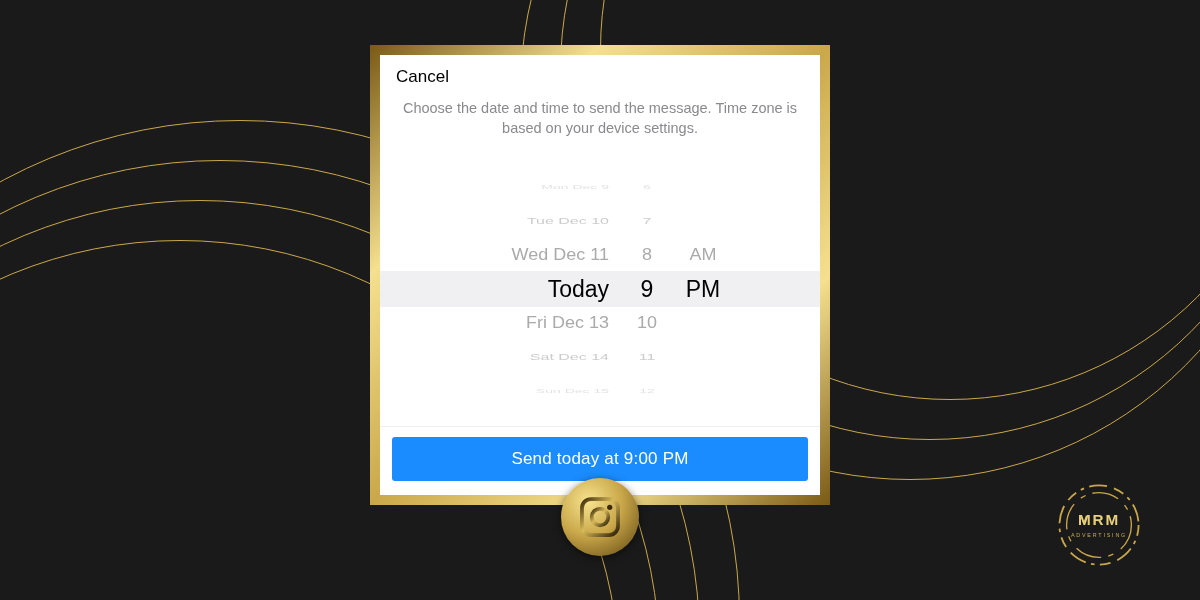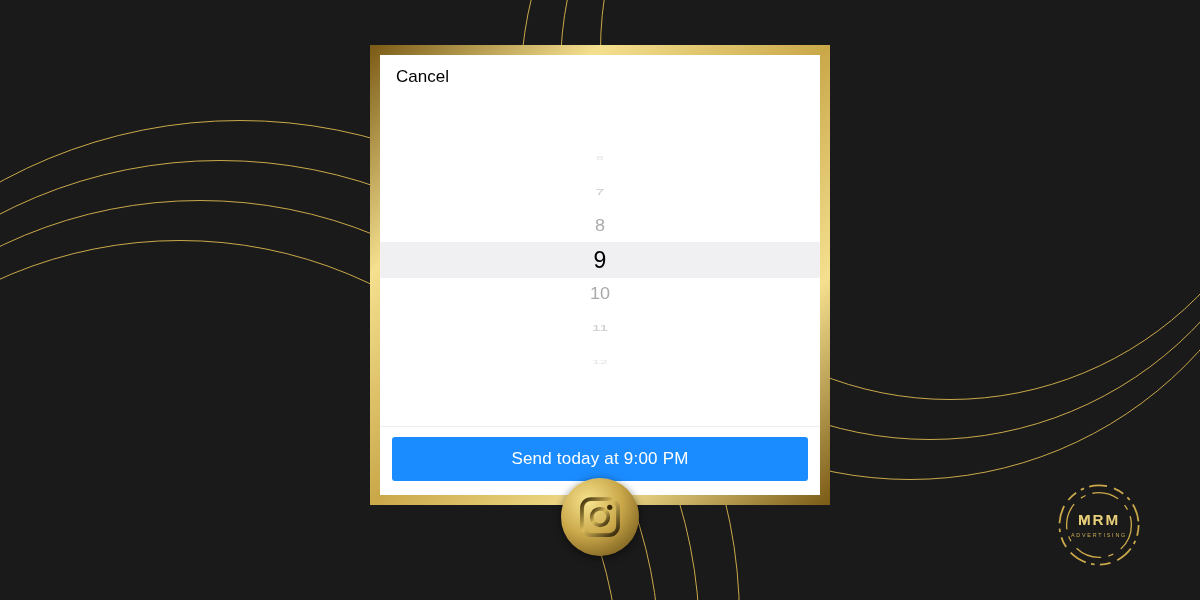--- a/index.html
+++ b/index.html
@@ -157,36 +157,55 @@
 </div>
 
 <div class="frame-outer">
   <div class="frame-inner">
     <div class="modal">
 
       <div class="modal-header">
         <span class="cancel">Cancel</span>
       </div>
 
+      <div class="modal-subtitle">Choose the date and time to send the message. Time zone is based on your device settings.</div>
 
       <div class="picker">
         <div class="sel-band"></div>
 
+        <div class="picker-col date">
+          <div class="row far3">Mon Dec 9</div>
+          <div class="row far2">Tue Dec 10</div>
+          <div class="row far1">Wed Dec 11</div>
+          <div class="row sel">Today</div>
+          <div class="row far1">Fri Dec 13</div>
+          <div class="row far2">Sat Dec 14</div>
+          <div class="row far3">Sun Dec 15</div>
+        </div>
 
         <div class="picker-col hour">
           <div class="row far3">6</div>
           <div class="row far2">7</div>
           <div class="row far1">8</div>
           <div class="row sel">9</div>
           <div class="row far1">10</div>
           <div class="row far2">11</div>
           <div class="row far3">12</div>
         </div>
 
 
+        <div class="picker-col ampm">
+          <div class="row far3"></div>
+          <div class="row far2"></div>
+          <div class="row far1">AM</div>
+          <div class="row sel">PM</div>
+          <div class="row far1"></div>
+          <div class="row far2"></div>
+          <div class="row far3"></div>
+        </div>
       </div>
 
       <div class="modal-footer">
         <button class="send-btn">Send today at 9:00 PM</button>
       </div>
 
     </div>
   </div>
 </div>
 

